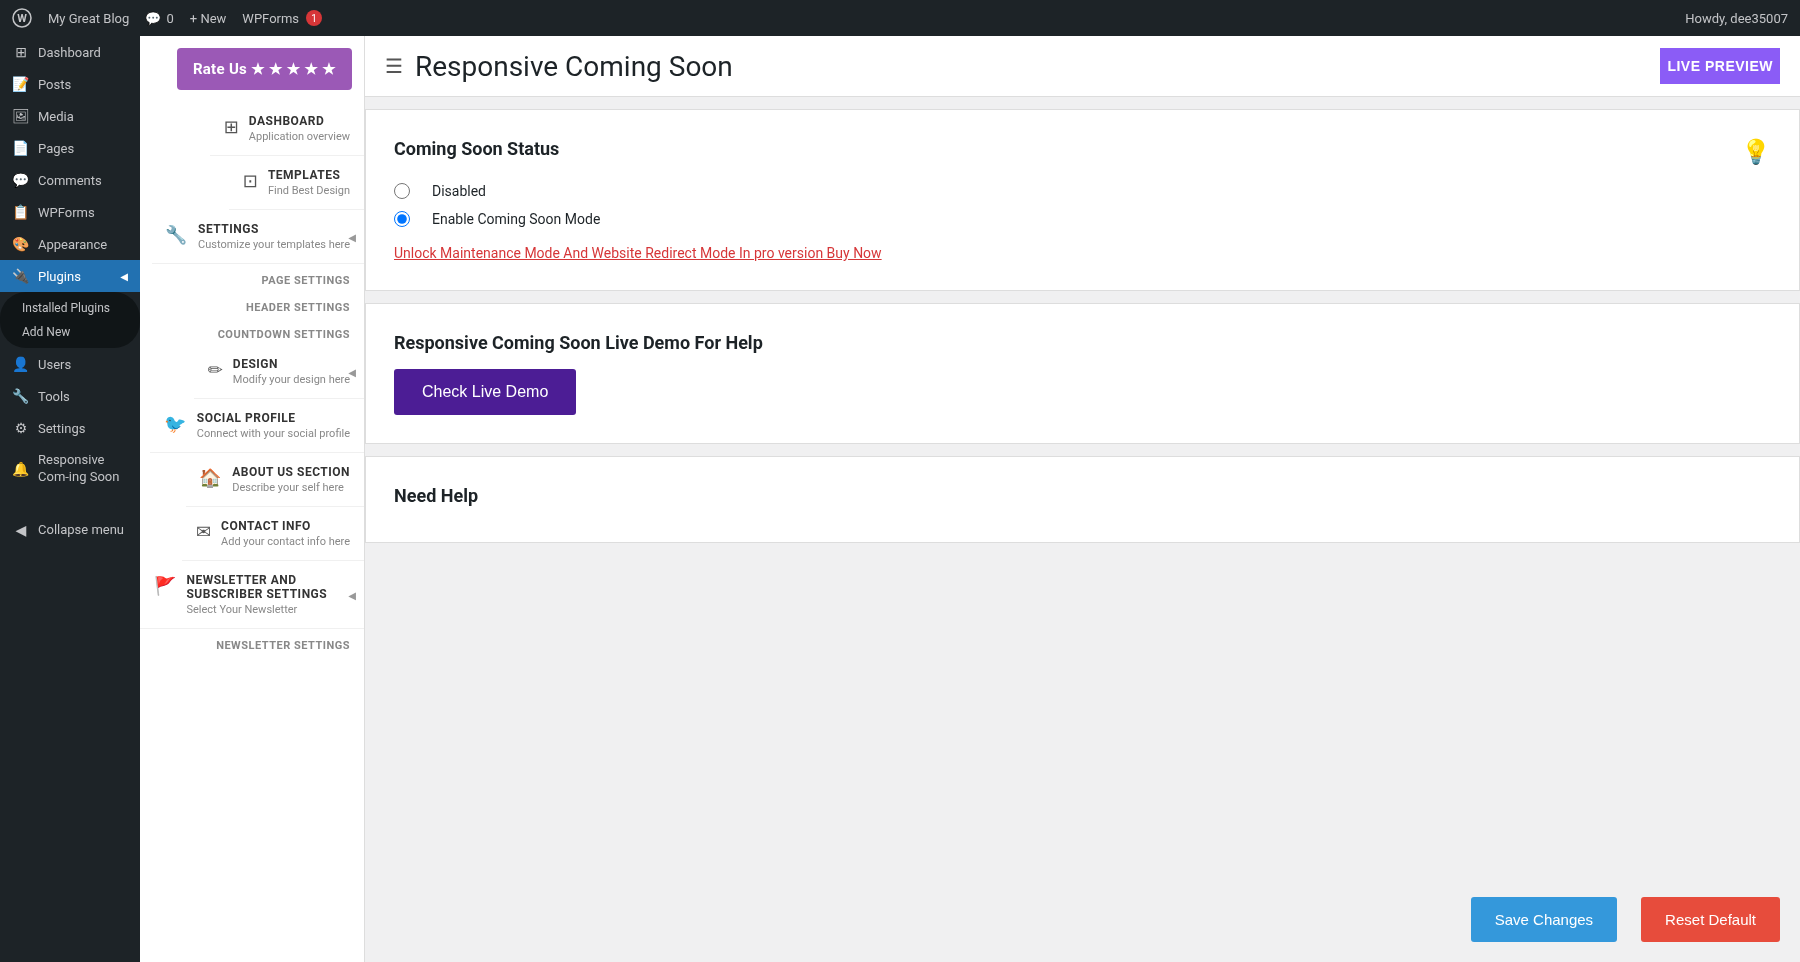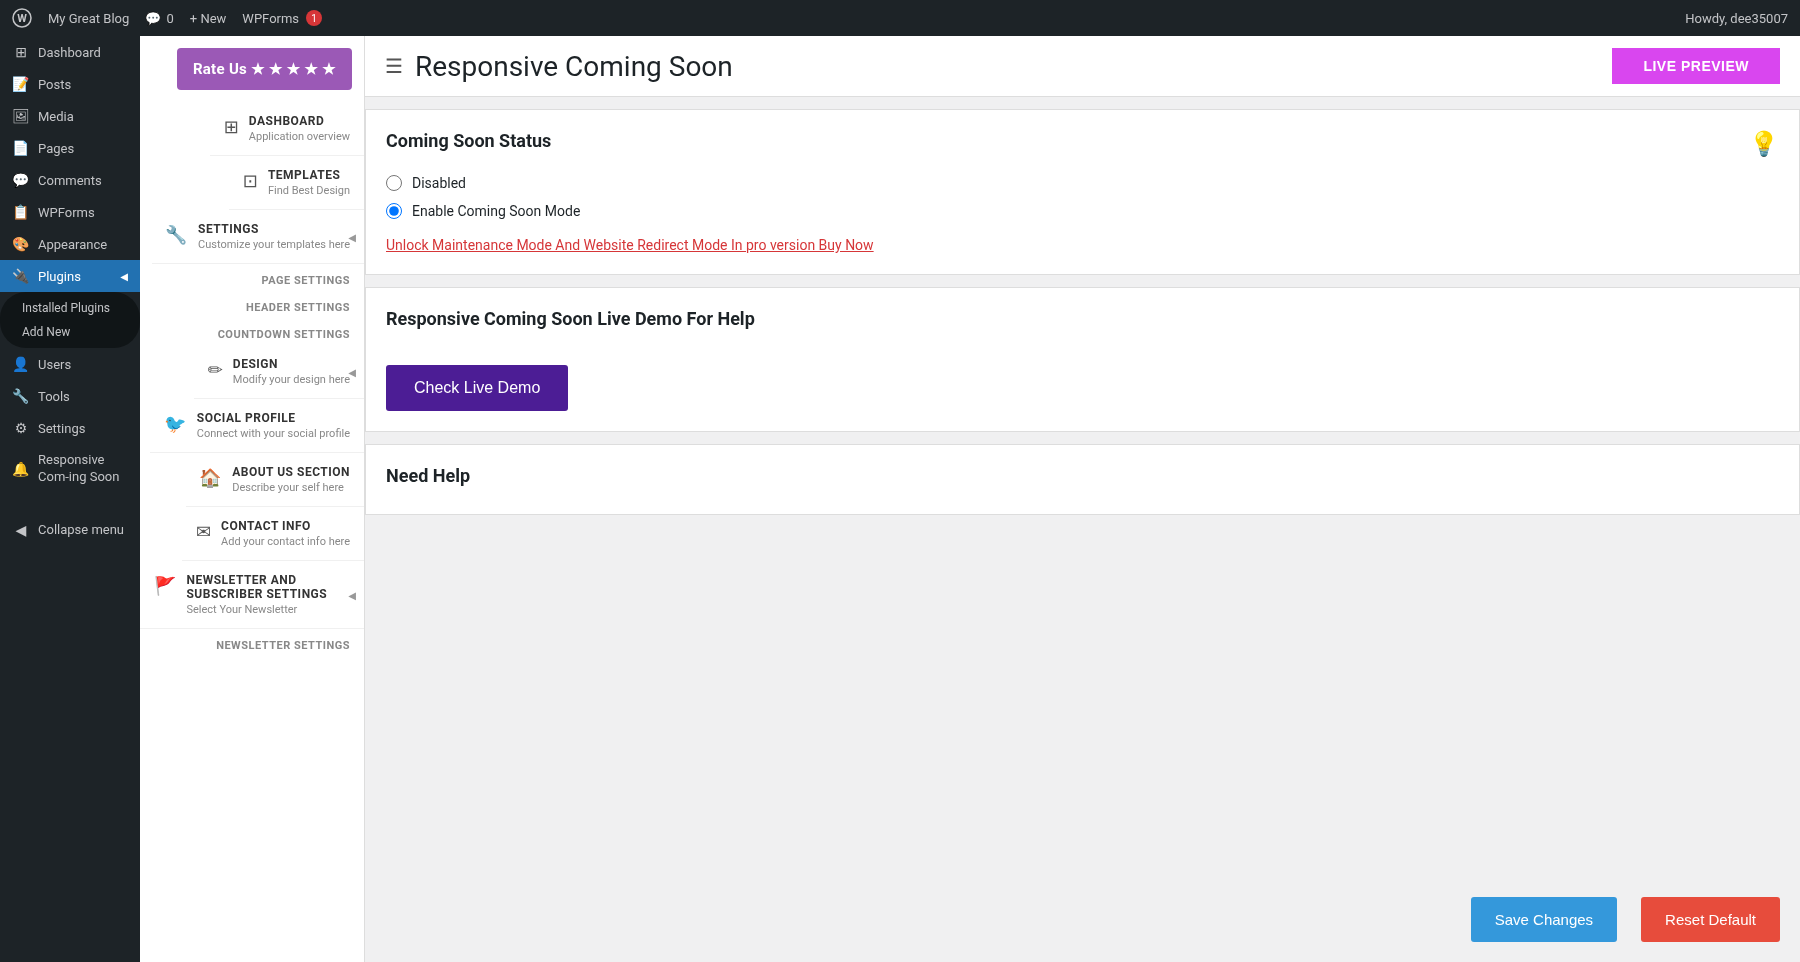--- a/index.html
+++ b/index.html
@@ -146,24 +146,24 @@
       padding: 12px 20px;
       display: flex;
       align-items: center;
       justify-content: space-between;
       flex-shrink: 0;
     }
     #plugin-header-left { display: flex; align-items: center; gap: 12px; }
     #plugin-header h1 { font-size: 28px; font-weight: 400; color: #1d2327; }
     .hamburger-icon { font-size: 20px; color: #555; cursor: pointer; }
     .live-preview-btn {
-      background: #d946ef;
+      background: #8b5cf6;
       color: #fff;
       border: none;
-      padding: 10px 31px;
+      padding: 10px 7px;
       font-size: 14px;
       font-weight: 600;
       cursor: pointer;
       letter-spacing: 0.5px;
     }
 
     
     #content-area {
       padding: 0;
       flex: 1;
@@ -188,32 +188,32 @@
       font-weight: 900;
       color: #1d2327;
       letter-spacing: 2px;
     }
 
     
     .card {
       background: #fff;
       margin: 12px 0;
       border: 1px solid #ddd;
-      padding: 20px;
+      padding: 28px;
     }
 
     .card-title {
       font-size: 18px;
       color: #1d2327;
       margin-bottom: 16px;
     }
 
     
     .radio-group { display: flex; flex-direction: column; gap: 12px; margin: 8px 0 16px 0; }
-    .radio-option { display: flex; align-items: center; gap: 10px; font-size: 14px; color: #1d2327; cursor: pointer; }
+    .radio-option { display: flex; align-items: center; gap: 22px; font-size: 14px; color: #1d2327; cursor: pointer; }
     .radio-option input[type="radio"] { width: 16px; height: 16px; cursor: pointer; }
 
     .unlock-link {
       color: #d63638;
       text-decoration: underline;
       font-size: 14px;
       cursor: pointer;
     }
 
     .check-demo-btn {
@@ -260,21 +260,21 @@
       color: #555;
       float: right;
     }
 
     .card-header {
       display: flex;
       justify-content: space-between;
       align-items: flex-start;
     }
 
-    .live-demo-section .card-title { margin-bottom: 28px; }
+    .live-demo-section .card-title { margin-bottom: 8px; }
 
     .need-help-section .card-title { margin-bottom: 8px; }
 
     .content-wrapper {
       padding: 0 0 80px 0;
     }
   </style>
 </head>
 <body>
 

